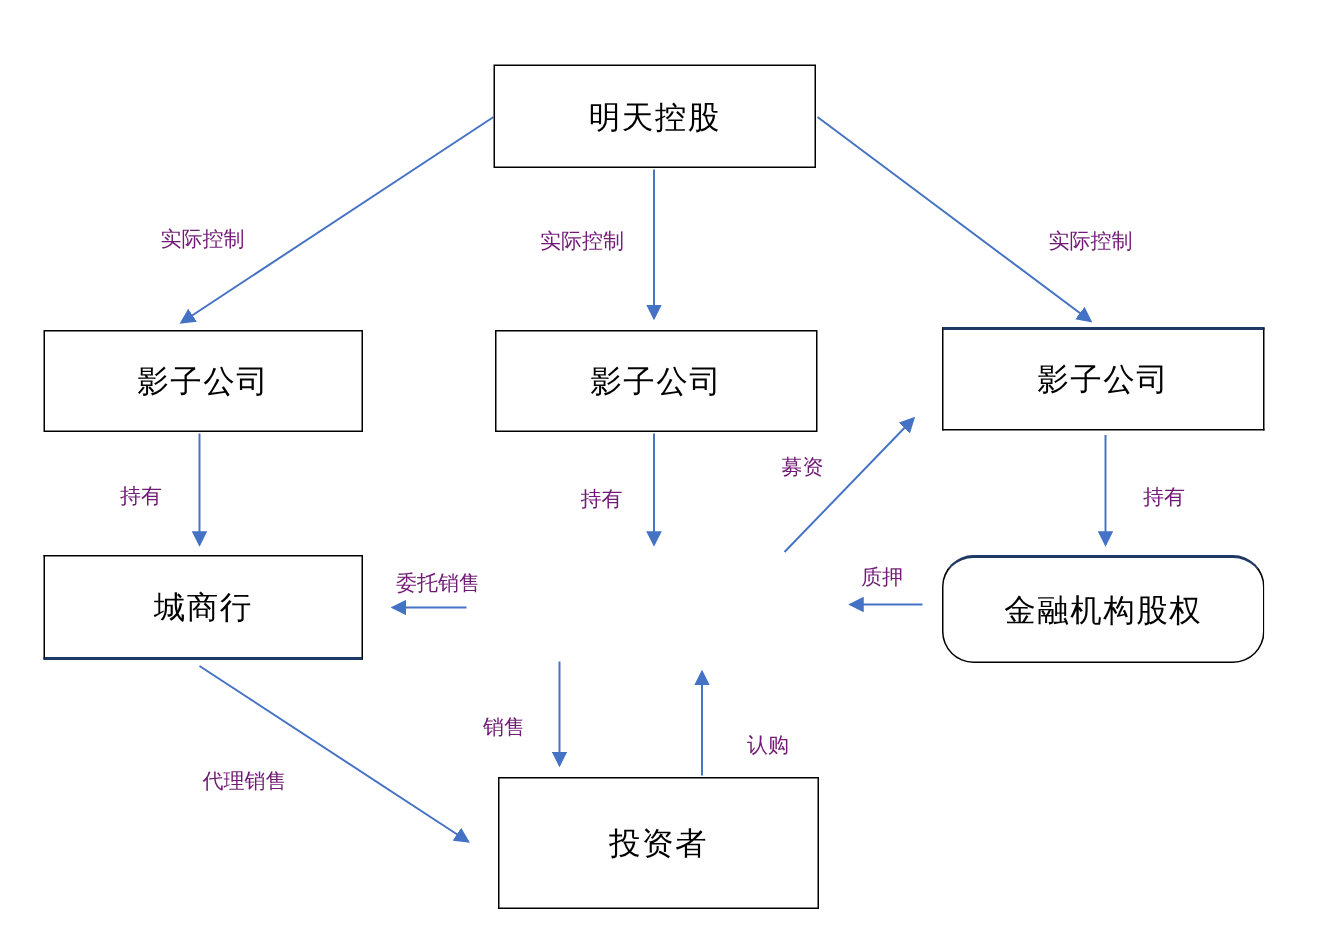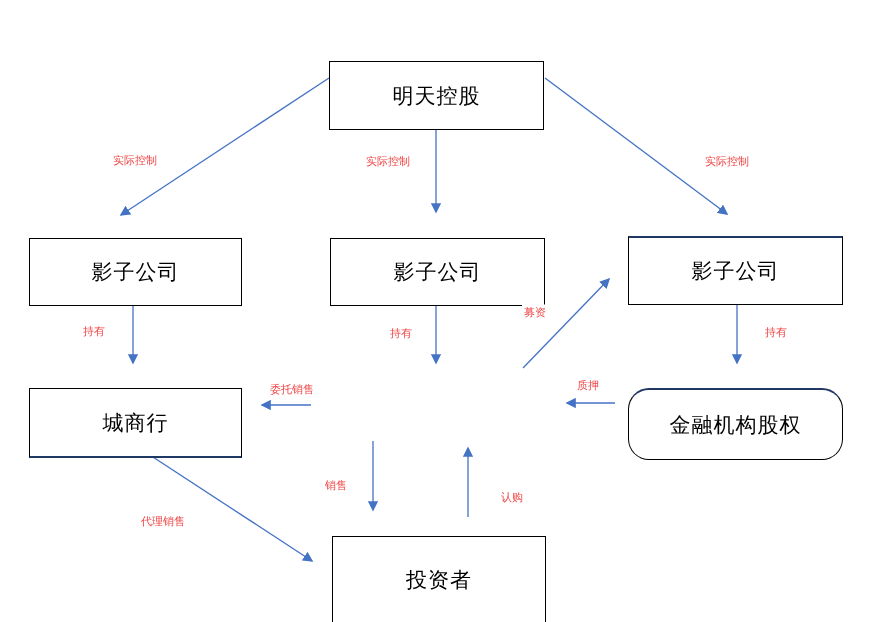--- a/index.html
+++ b/index.html
@@ -20,29 +20,28 @@
   .edges line{stroke:var(--arrow);stroke-width:1.3;}
   .node{
     position:absolute;
     box-sizing:border-box;
     border:1.4px solid var(--node-border);
     background:var(--bg);
     display:flex;align-items:center;justify-content:center;
     font-size:21px;
     color:#000;
     letter-spacing:1px;
-    margin-top:18px;
   }
   .node.accent-top{border-top:2.5px solid var(--accent-edge);}
   .node.accent-bottom{border-bottom:2.5px solid var(--accent-edge);}
   .edge-label{
     position:absolute;
     transform:translate(-50%,-50%);
-    font-size:11px;
-    color:#ef4444;
+    font-size:14px;
+    color:#701a75;
     white-space:nowrap;
     background:var(--bg);
     padding:0 2px;
   }
   
   #n-mingtian     {left:329px;top:43px; width:215px;height:69px;}
   #n-shadow-left  {left:29px; top:220px;width:213px;height:68px;}
   #n-shadow-mid   {left:330px;top:220px;width:215px;height:68px;}
   #n-shadow-right {left:628px;top:218px;width:215px;height:69px;}
   #n-bank         {left:29px; top:370px;width:213px;height:70px;text-align:right;}

